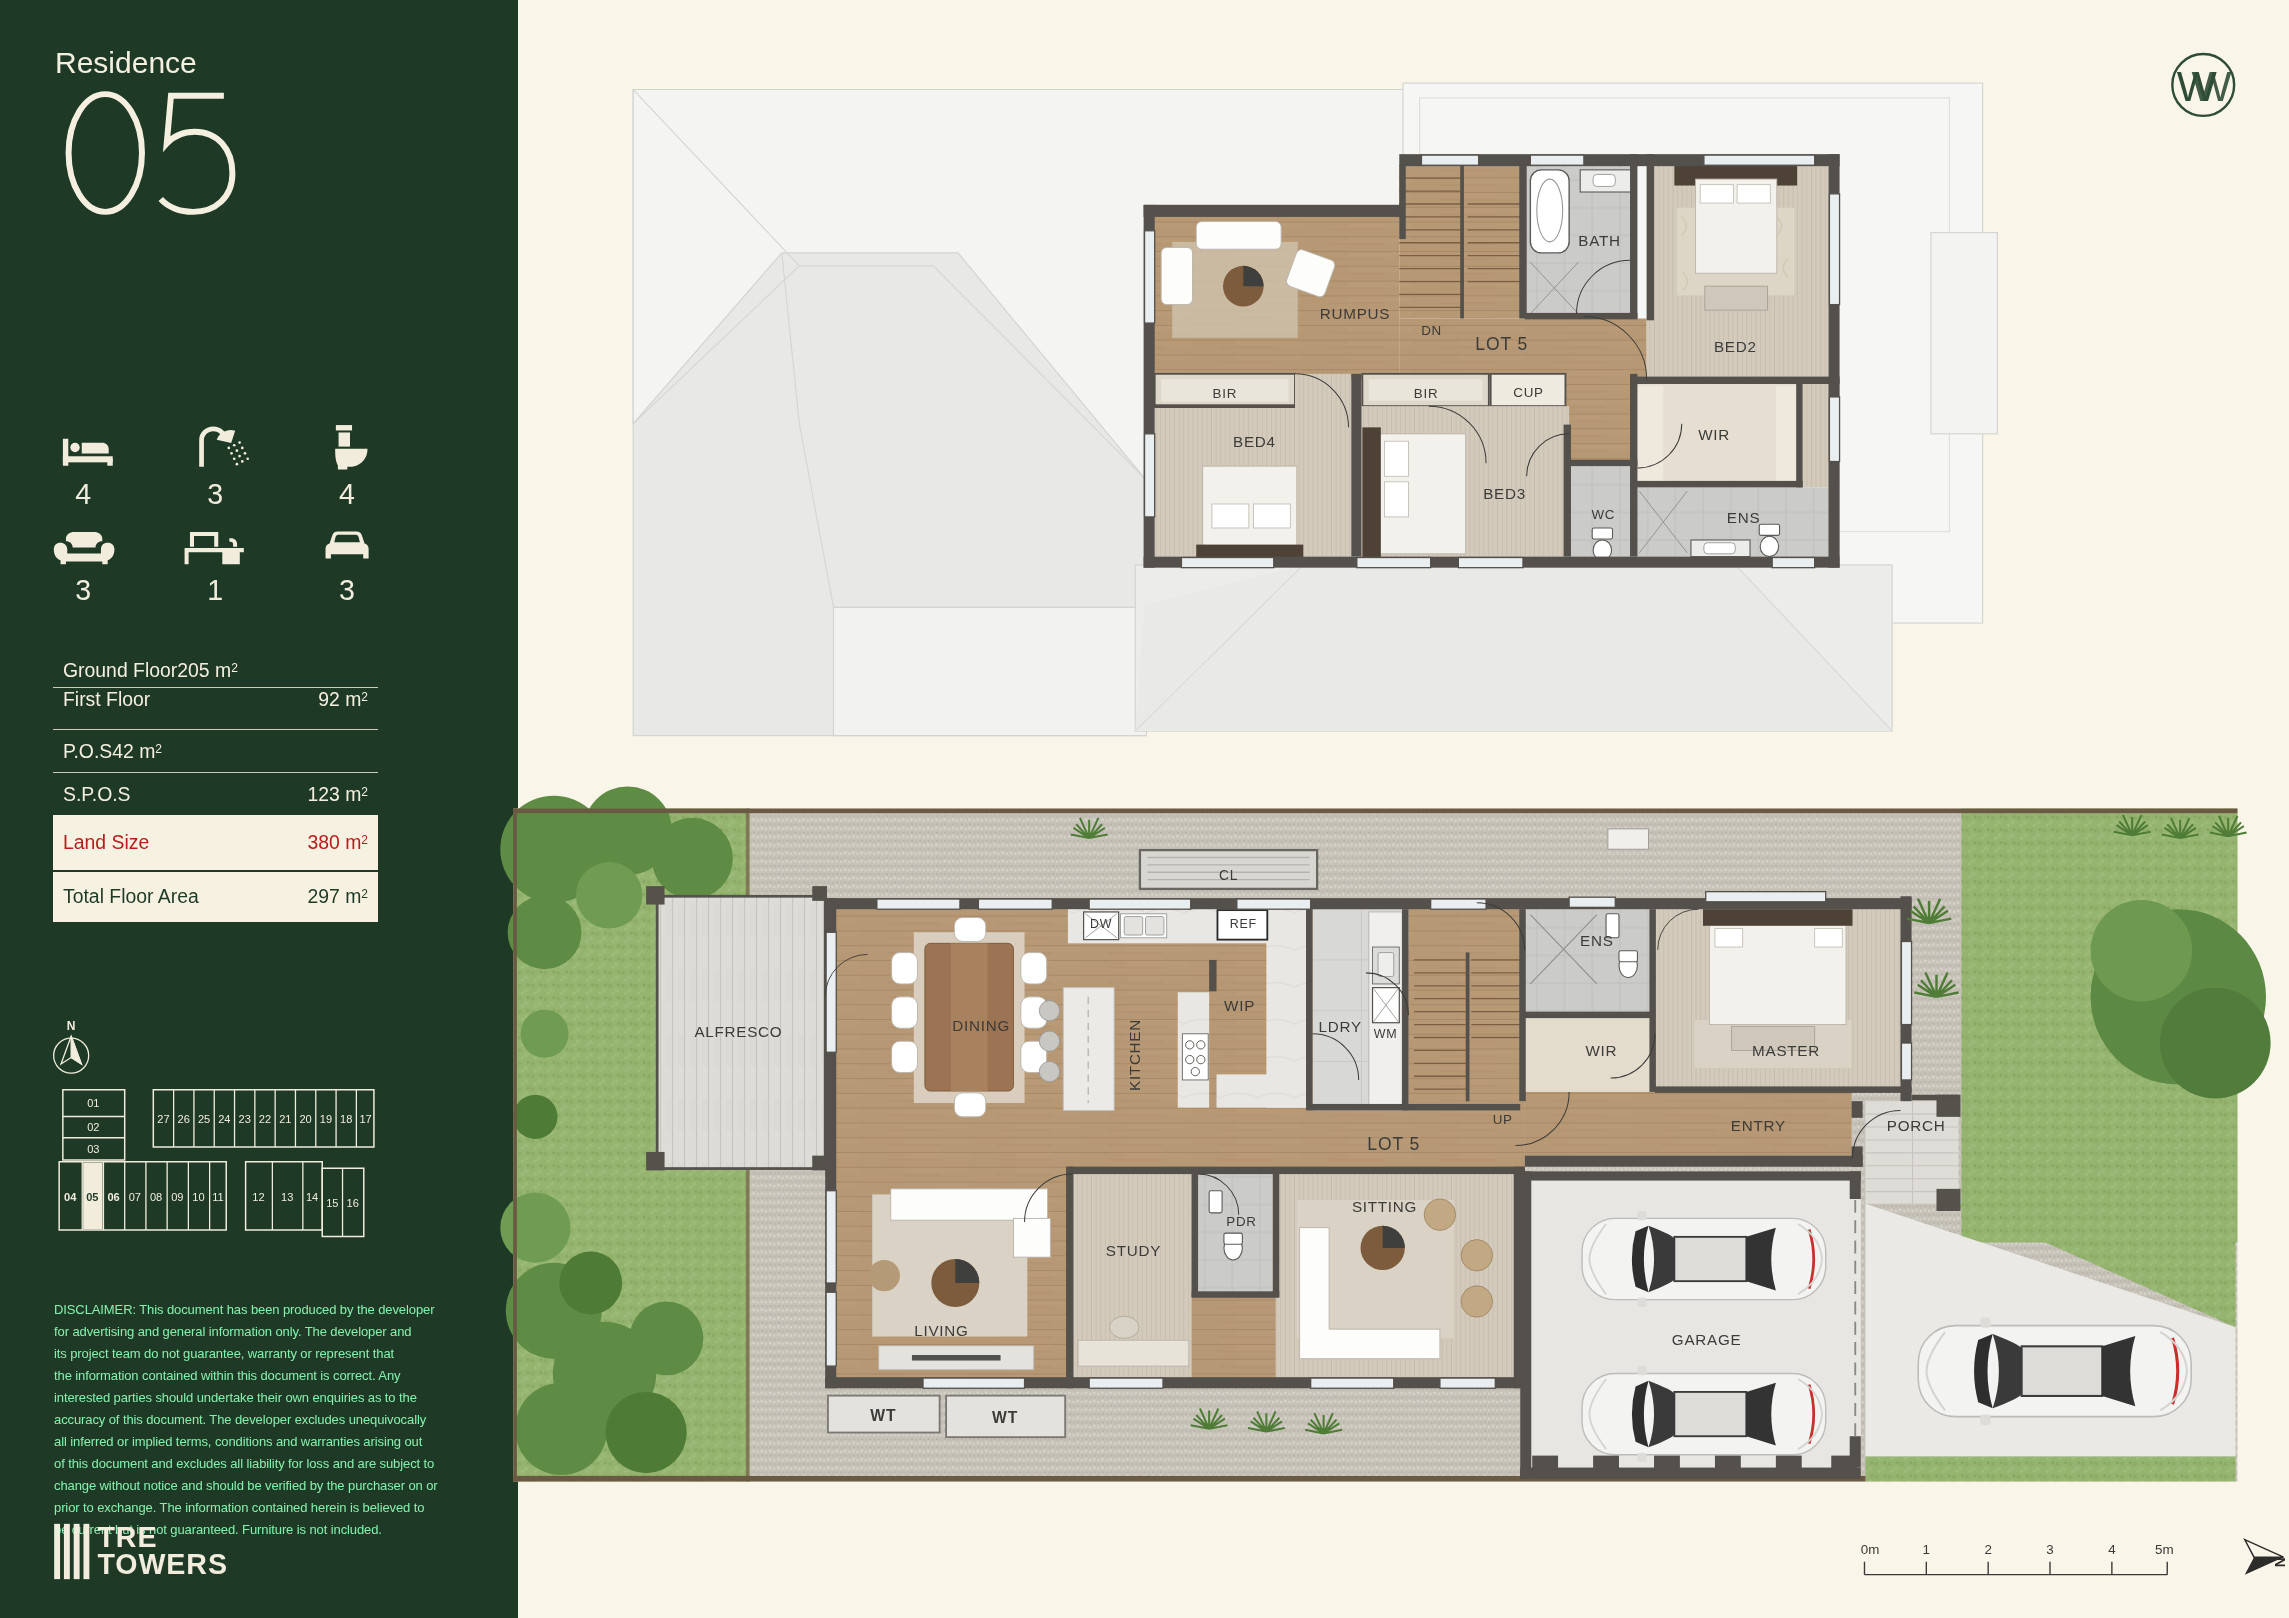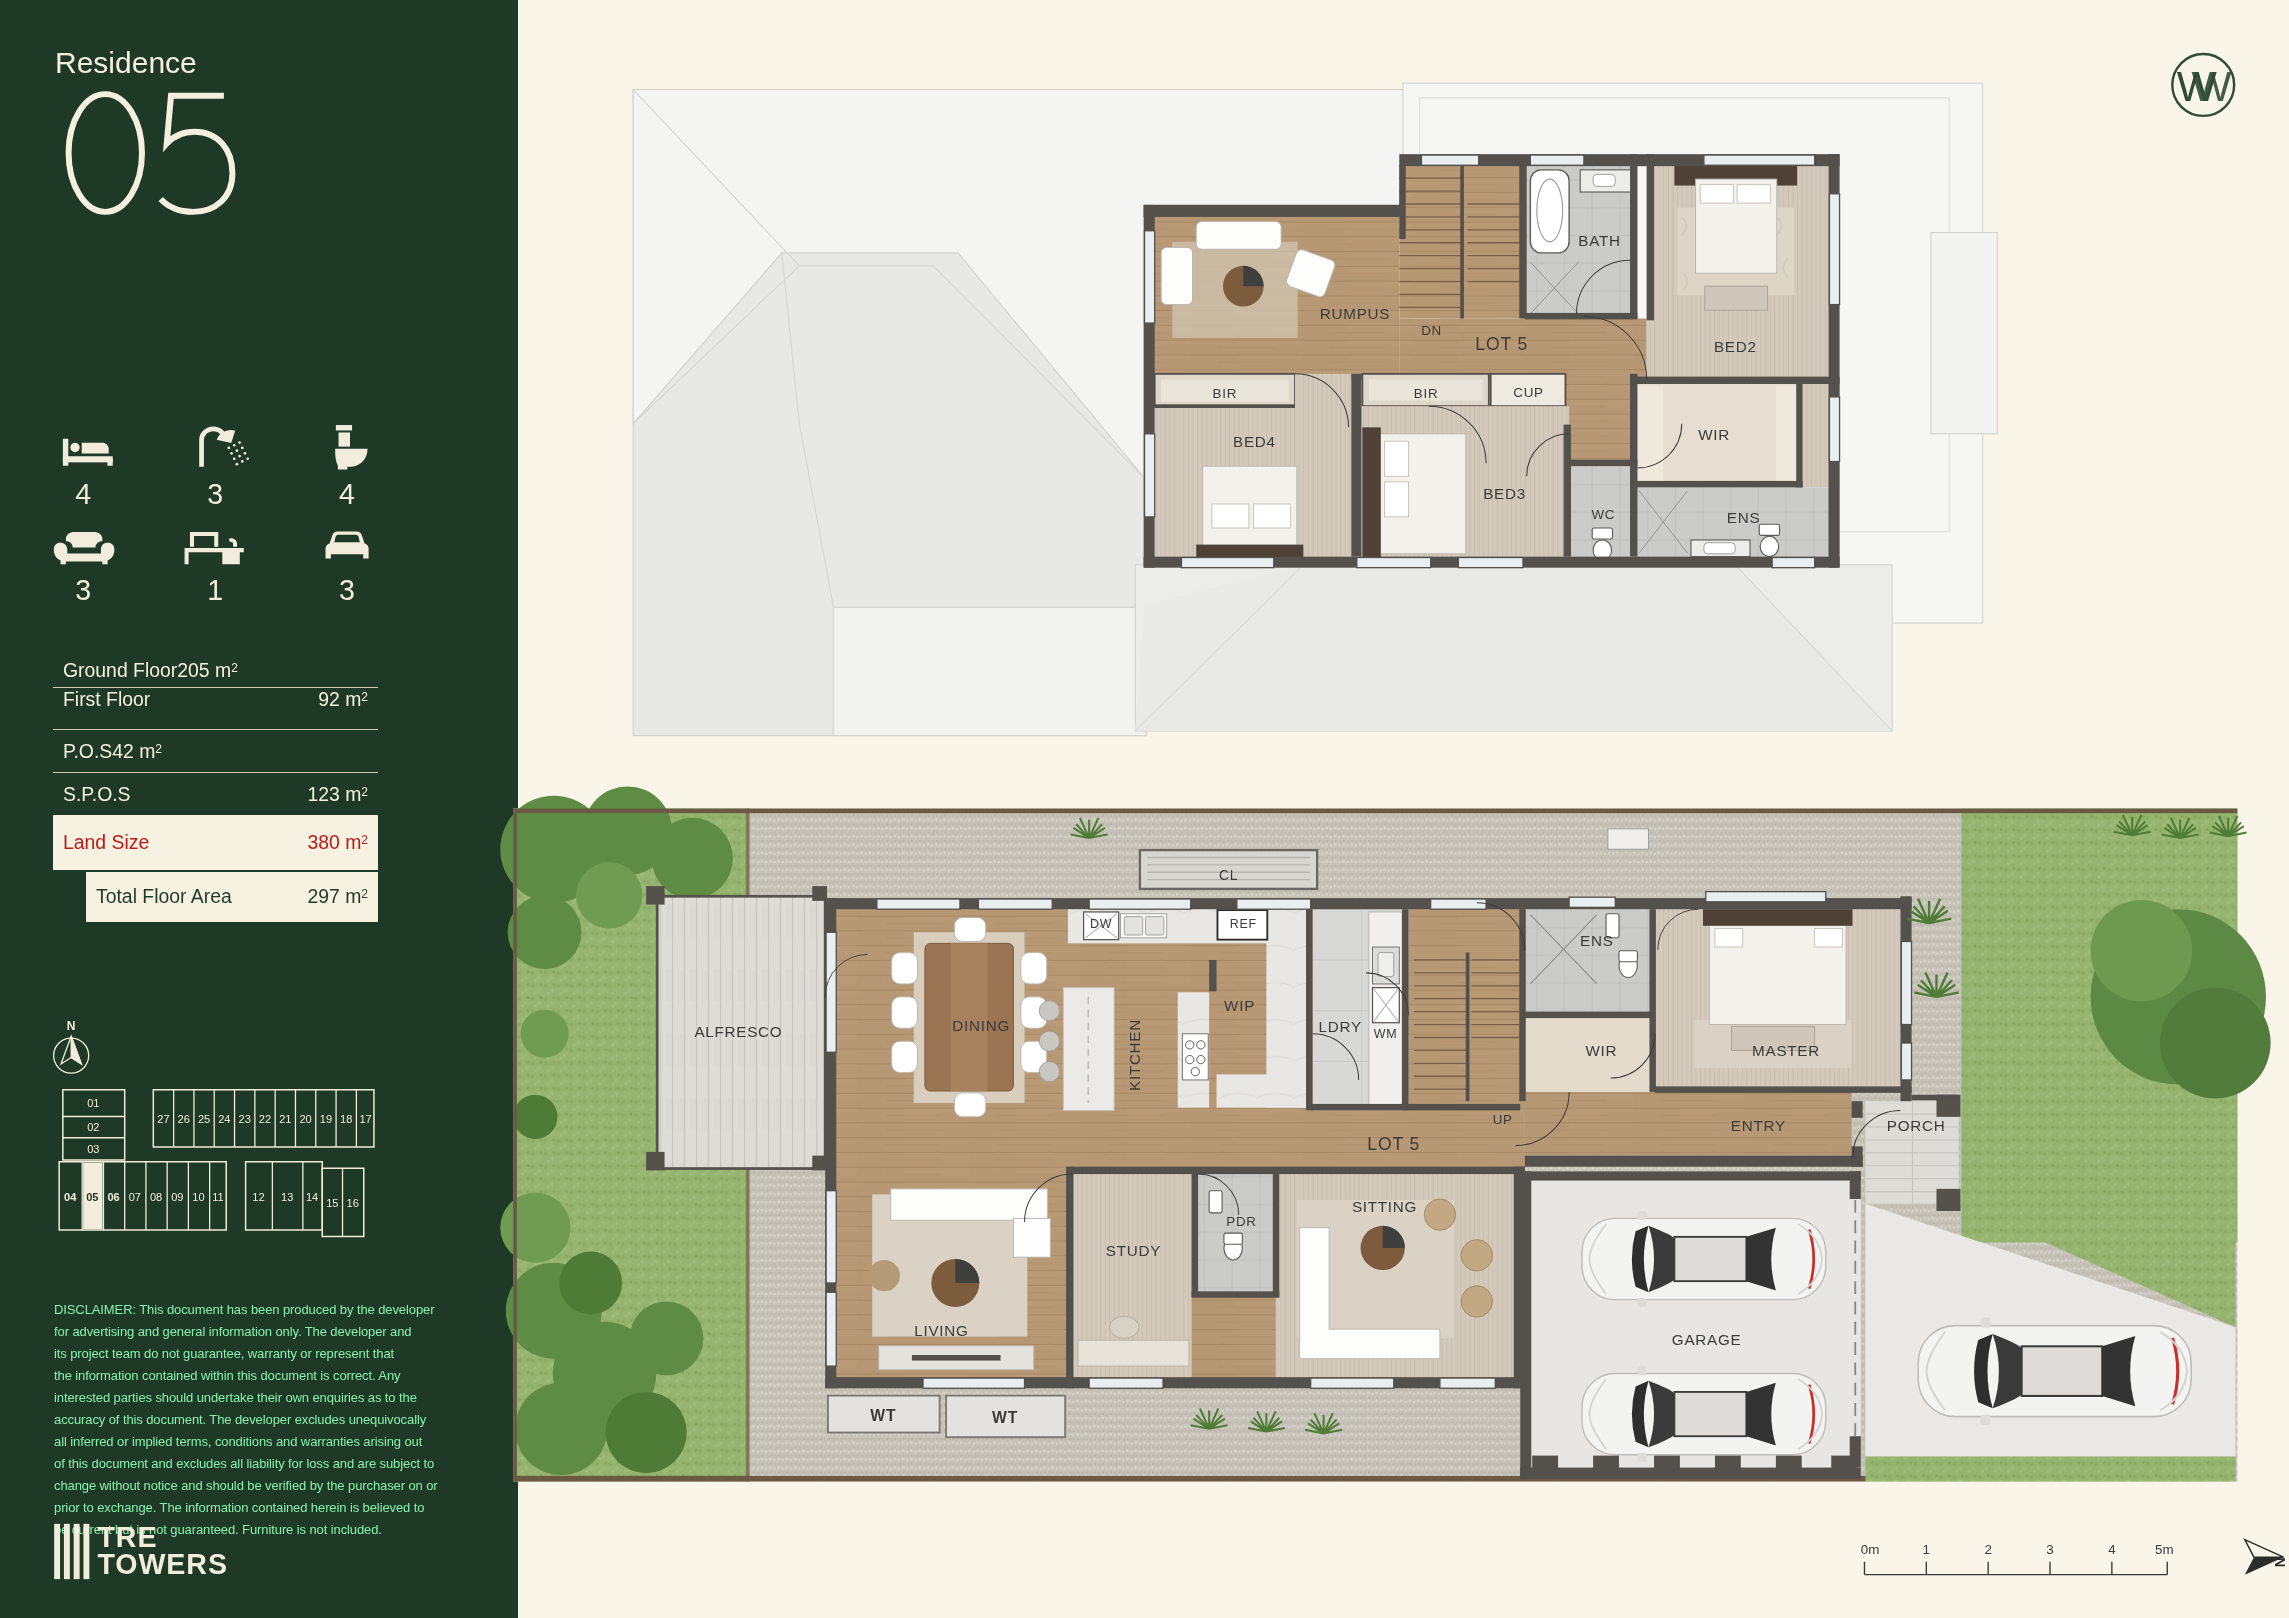--- a/index.html
+++ b/index.html
@@ -90,21 +90,21 @@
         <span>42 m<span style="font-size:12px;vertical-align:5.5px">2</span></span>
       </div>
     <div style="height:42px;display:flex;justify-content:space-between;align-items:center;padding:0 10px;box-sizing:border-box;">
         <span>S.P.O.S</span>
         <span>123 m<span style="font-size:12px;vertical-align:5.5px">2</span></span>
       </div>
     <div style="height:55px;display:flex;justify-content:space-between;align-items:center;background:#f7f1e1;color:#b91c1c;padding:0 10px;box-sizing:border-box;margin-bottom:1.8px;">
         <span>Land Size</span>
         <span>380 m<span style="font-size:12px;vertical-align:5.5px">2</span></span>
       </div>
-    <div style="height:50px;display:flex;justify-content:space-between;align-items:center;background:#f7f1e1;color:#1e3a26;padding:0 10px;box-sizing:border-box;margin-left:33px;">
+    <div style="height:50px;display:flex;justify-content:space-between;align-items:center;background:#f7f1e1;color:#1e3a26;padding:0 10px;box-sizing:border-box;">
         <span>Total Floor Area</span>
         <span>297 m<span style="font-size:12px;vertical-align:5.5px">2</span></span>
       </div>
   </div>
 
   <svg class="abs" style="left:0px;top:1015px" width="434" height="240" viewBox="0 0 470 260">
     <g stroke="#f2ecdc" fill="none" stroke-width="1.4">
       <circle cx="77" cy="44" r="19"></circle>
       <path d="M77,23 L66,53 L77,46 L88,53 Z" fill="none"></path>
       <path d="M77,23 L77,46 L88,53 Z" fill="#f2ecdc"></path>

